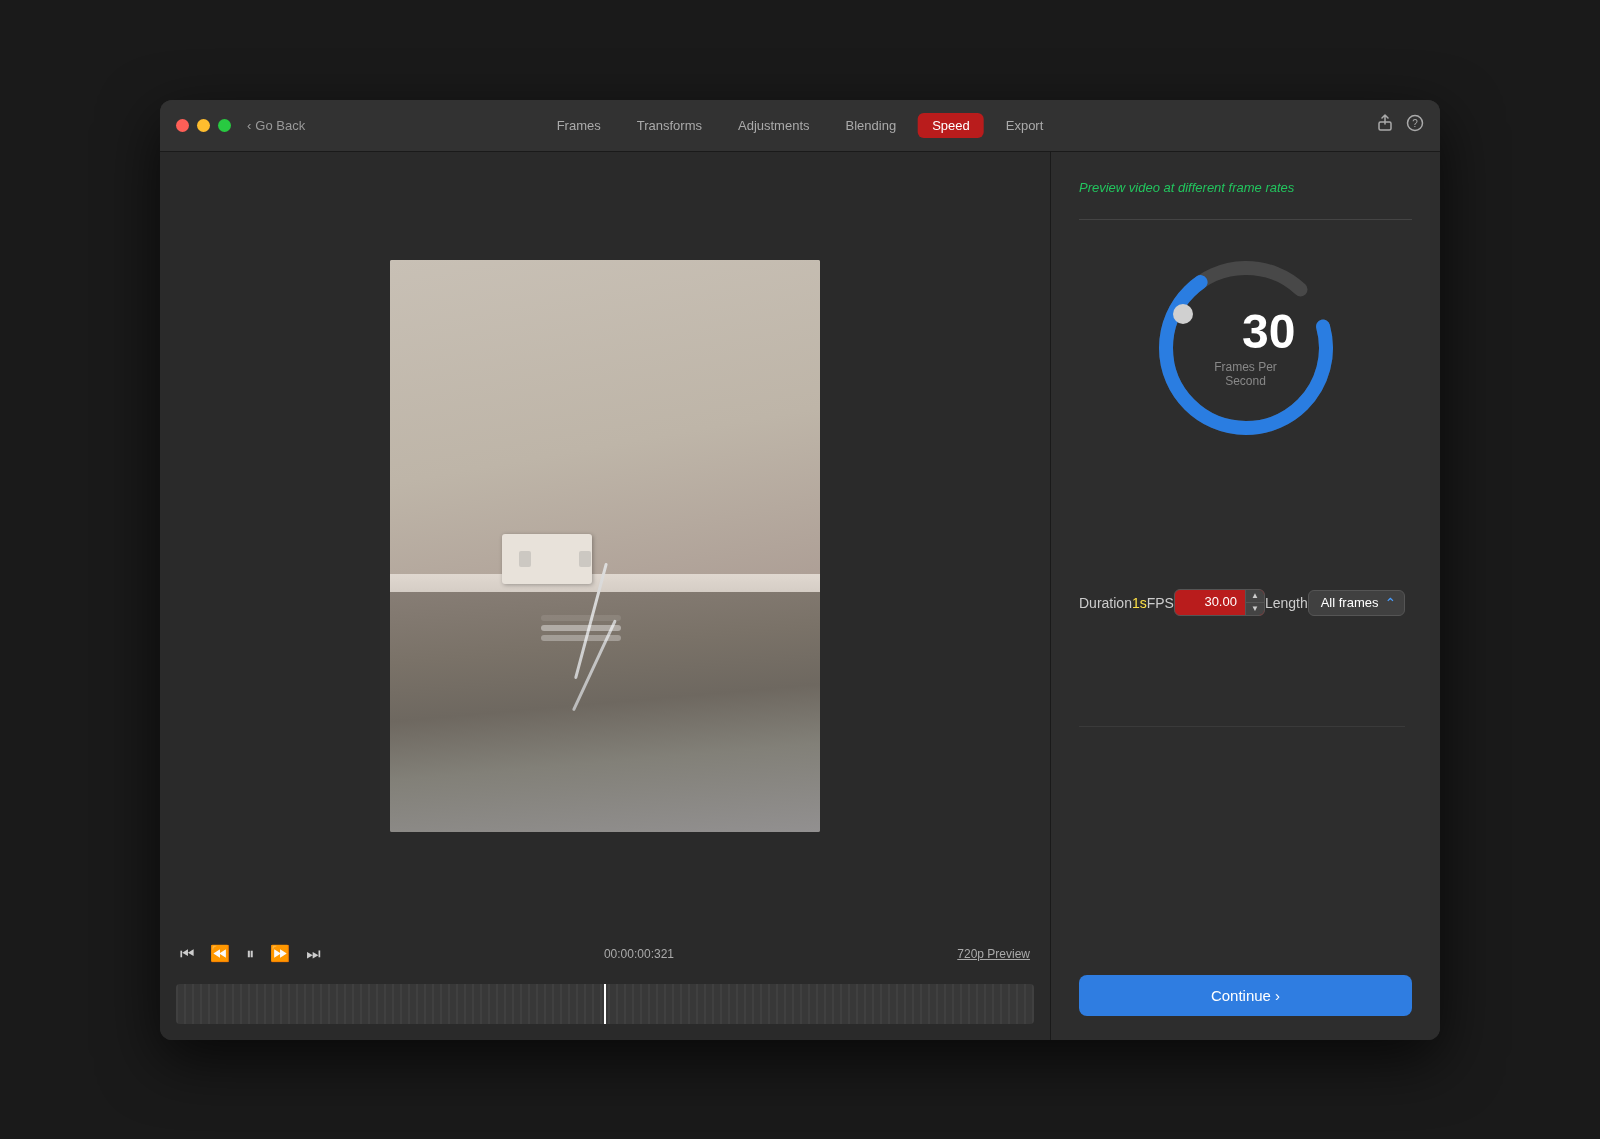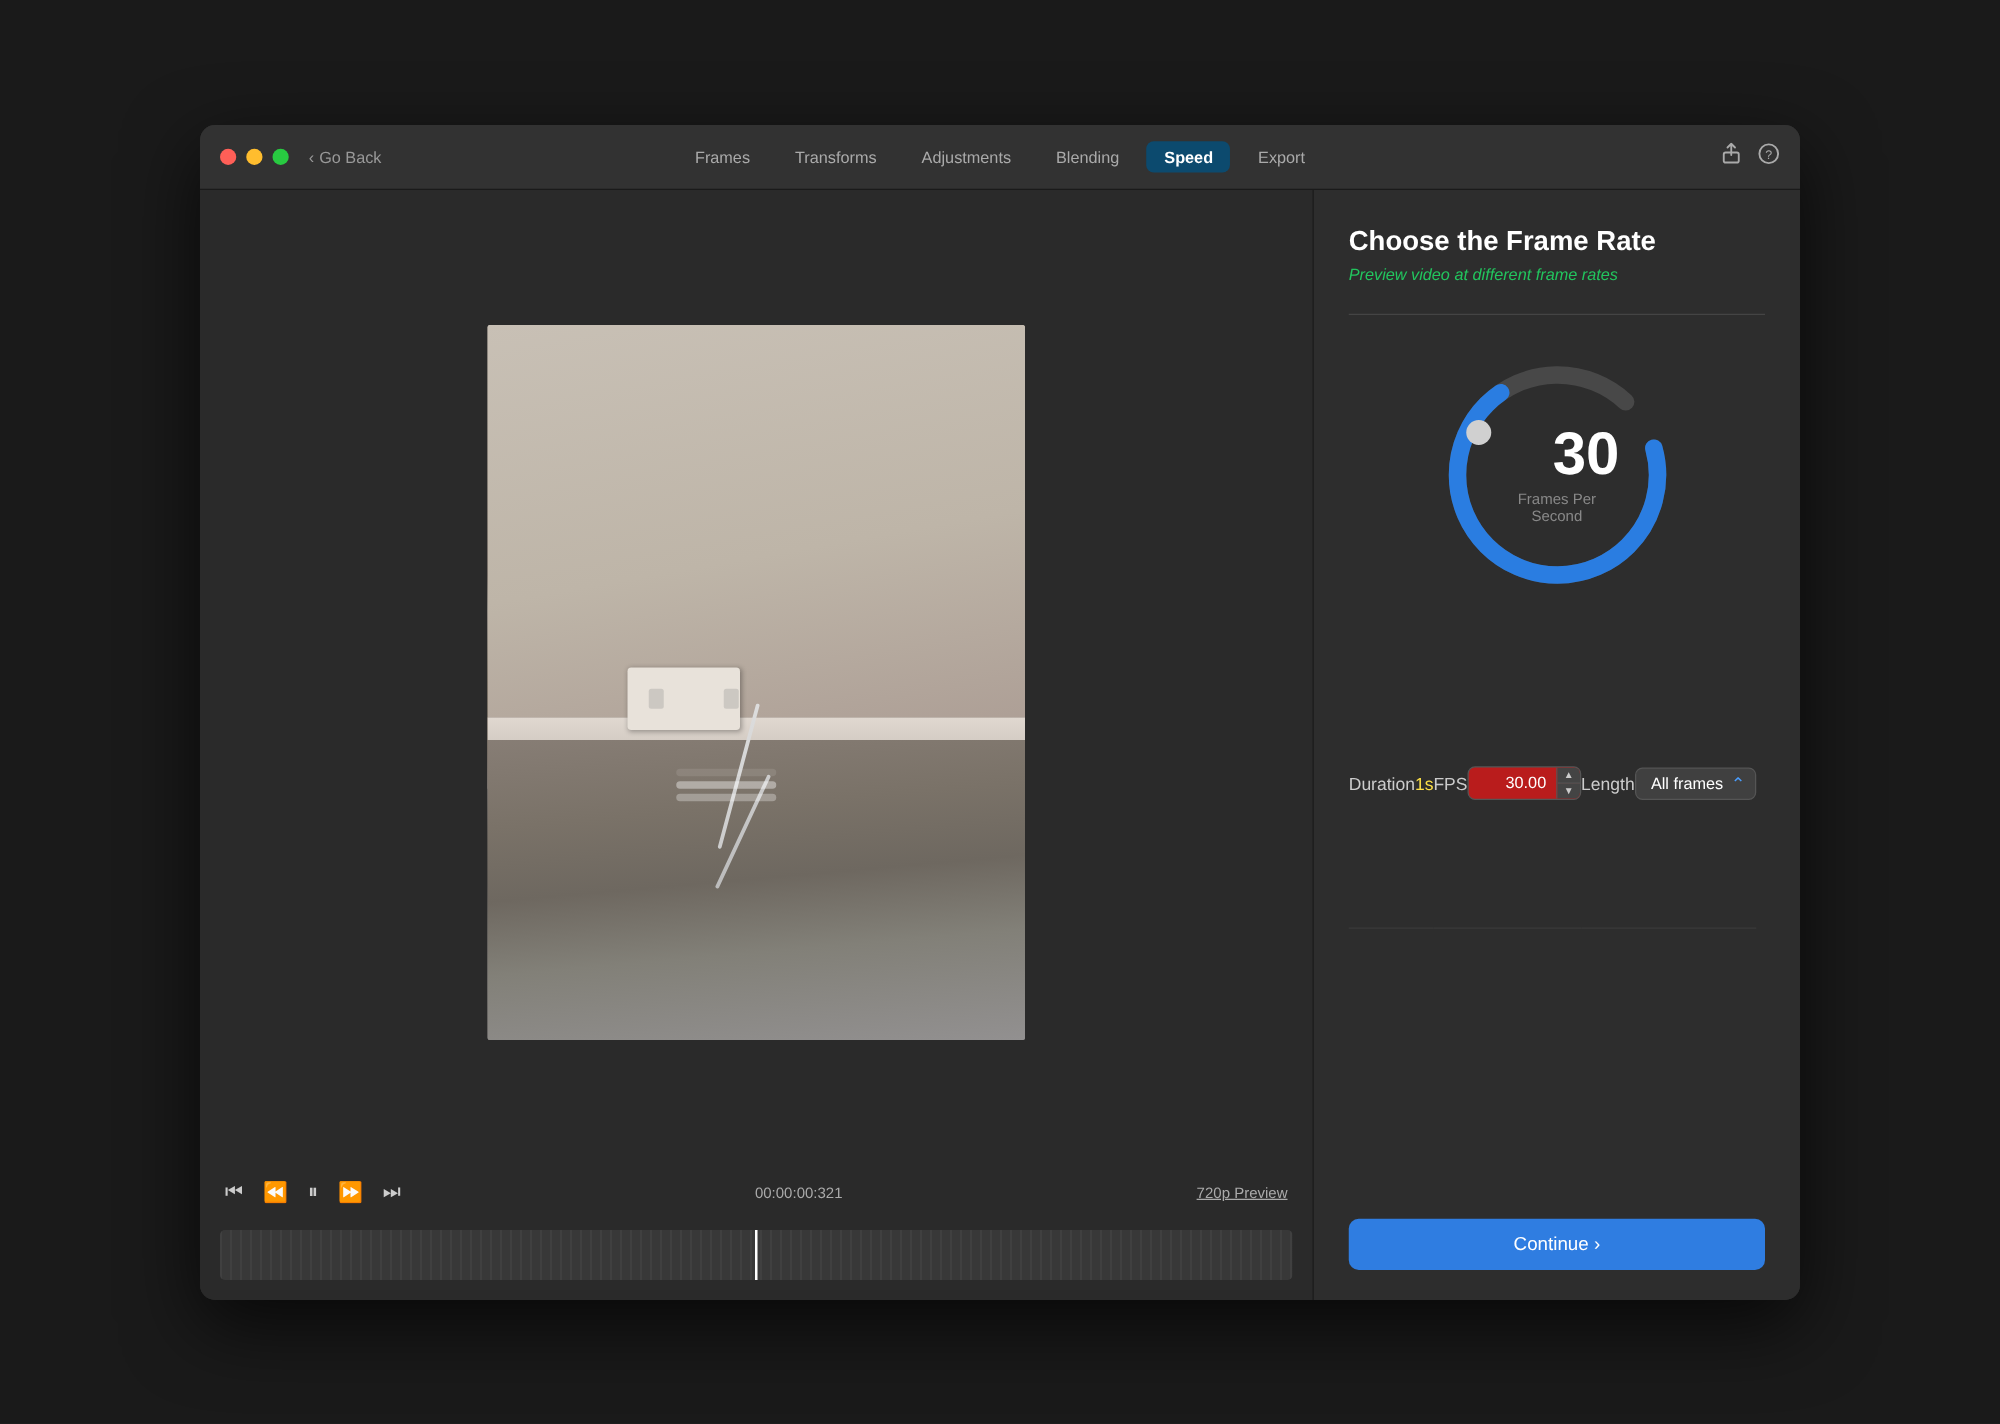--- a/index.html
+++ b/index.html
@@ -72,23 +72,23 @@
 
     .nav-tab {
       color: #aaa;
       font-size: 13px;
       padding: 5px 14px;
       border-radius: 6px;
       cursor: pointer;
     }
 
     .nav-tab.active {
-      background: #0c4a6e;
+      background: #b91c1c;
       color: #fff;
-      font-weight: 700;
+      font-weight: 400;
     }
 
     .titlebar-actions {
       position: absolute;
       right: 16px;
       display: flex;
       gap: 12px;
       align-items: center;
     }
 
@@ -485,21 +485,20 @@
         <span class="quality-label">720p Preview</span>
       </div>
 
       <div class="scrubber-container">
         <div class="scrubber-track"></div>
         <div class="scrubber-handle"></div>
       </div>
     </div>
 
     <div class="right-panel">
-      <h1 class="panel-title">Choose the Frame Rate</h1>
       <p class="panel-subtitle">Preview video at different frame rates</p>
       <div class="divider"></div>
 
       <div class="dial-container">
         <div class="dial-wrapper">
           <svg class="dial-svg" viewBox="0 0 200 200">
 
             <circle cx="100" cy="100" r="80" fill="none" stroke="#484848" stroke-width="14" stroke-dasharray="408 44" stroke-dashoffset="160" stroke-linecap="round" transform="rotate(135 100 100)"></circle>
 
             <circle cx="100" cy="100" r="80" fill="none" stroke="#2a7de1" stroke-width="14" stroke-dasharray="300 152" stroke-dashoffset="160" stroke-linecap="round" transform="rotate(135 100 100)"></circle>

